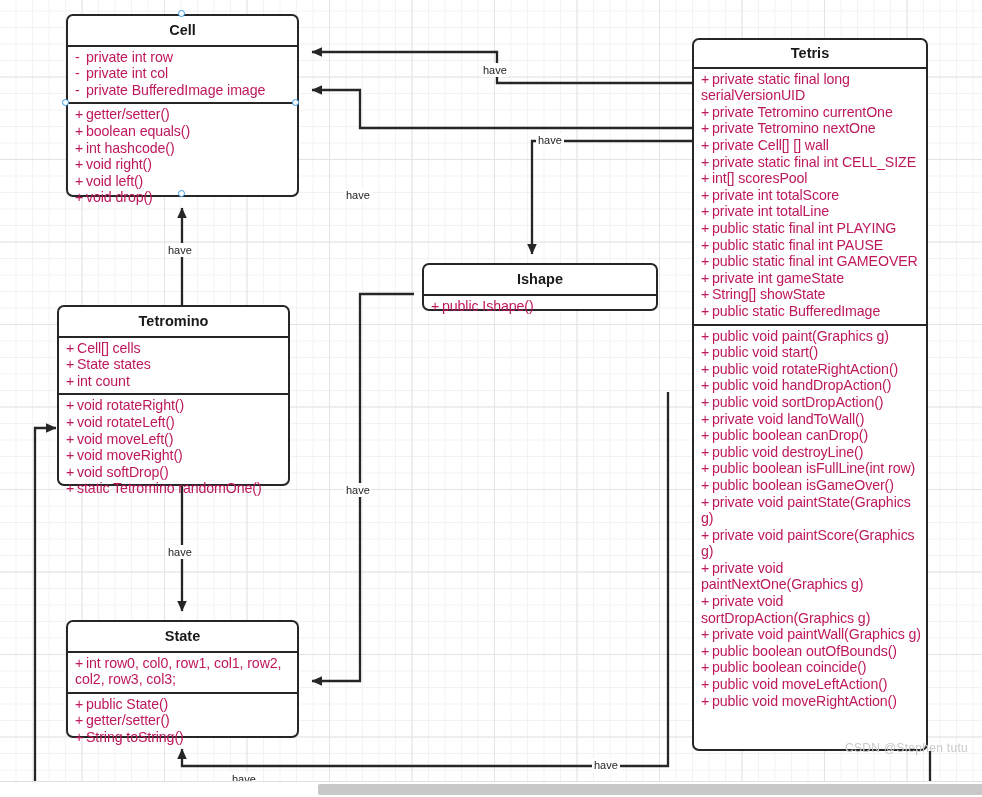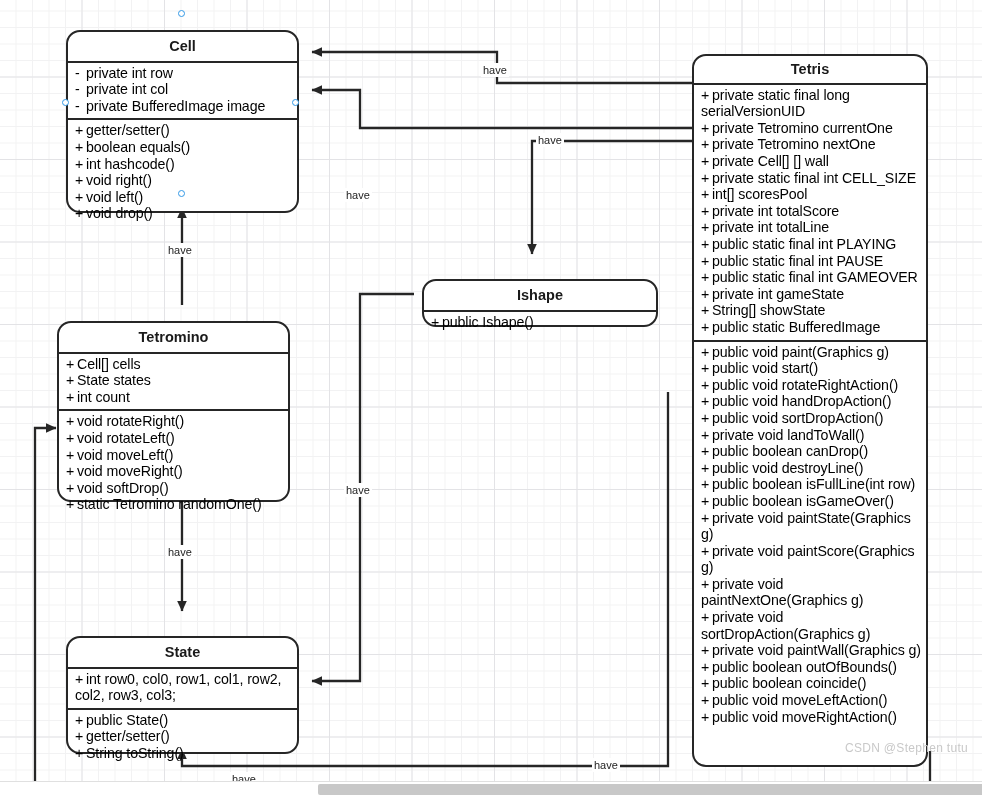--- a/index.html
+++ b/index.html
@@ -21,38 +21,37 @@
     background-size:82.5px 82.5px, 82.5px 82.5px, 16.5px 16.5px, 16.5px 16.5px;
     background-position:-1px -6px, -1px -6px, -1px -6px, -1px -6px;
     overflow:hidden;
   }
   svg.edges{position:absolute;left:0;top:0;width:982px;height:782px;pointer-events:none;}
 
   .uml{
     position:absolute;
     background:#ffffff;
     border:2px solid #262626;
-    border-radius:14px;
+    border-radius:7px;
     box-sizing:border-box;
     z-index:3;
-    margin-top:16px;
   }
   .uml .title{
     text-align:center;
     font-weight:bold;
     font-size:14.5px;
     color:#1a1a1a;
     padding:6px 4px 6px;
     line-height:1.15;
   }
   .uml .sep{height:0;border-top:2px solid #262626;}
   .uml .compartment{padding:2px 5px 4px 7px;}
   .uml .row{
     font-size:14.2px;
-    color:#000000;
+    color:#be185d;
     line-height:16.6px;
     white-space:normal;
     letter-spacing:-0.1px;
   }
   .uml .row .vis{display:inline-block;width:11px;}
 
   
   #cell{left:66px;top:14px;width:233px;height:183px;}
   #tetromino{left:57px;top:305px;width:233px;height:181px;}
   #state{left:66px;top:620px;width:233px;height:118px;}

